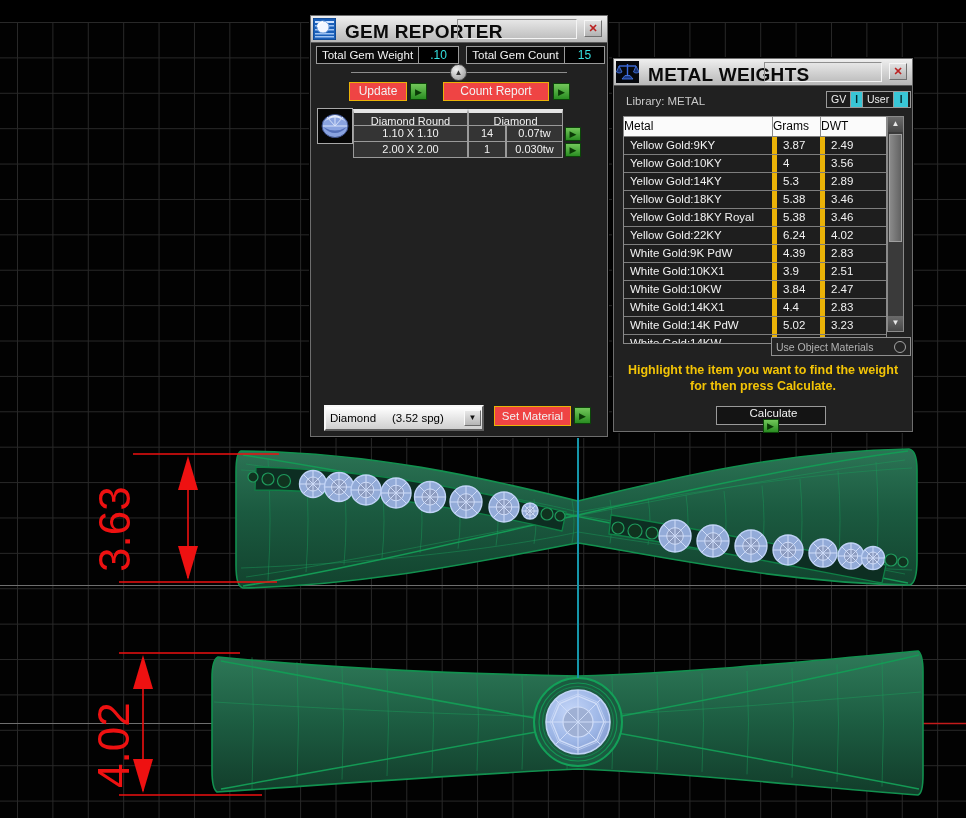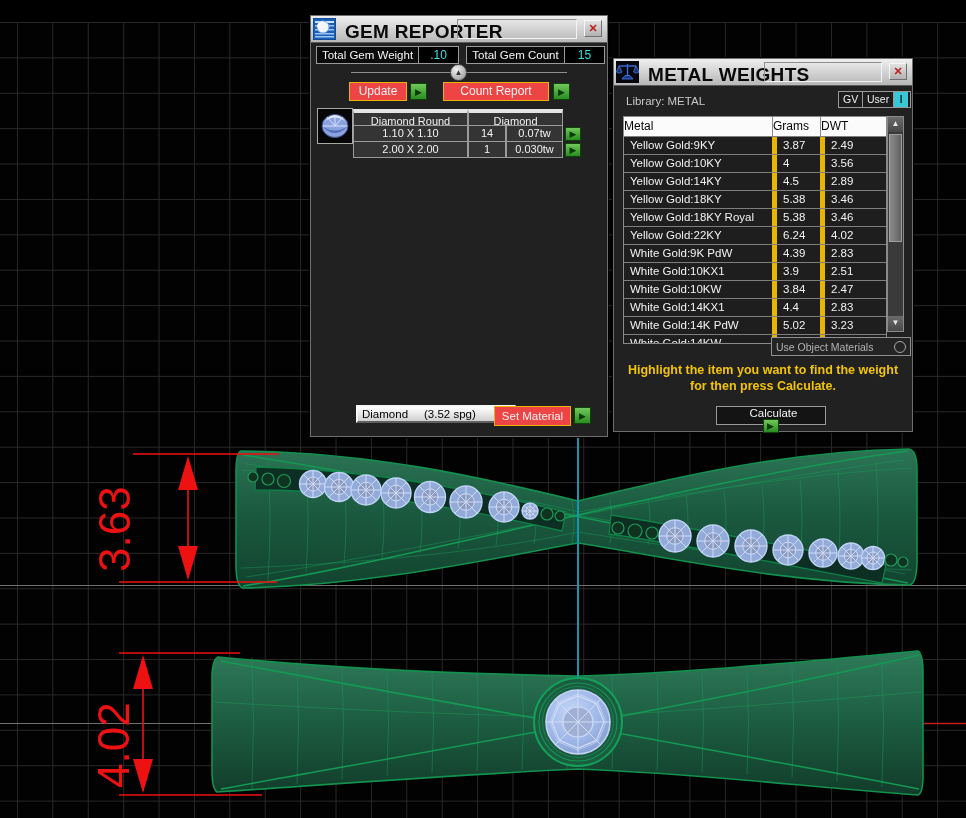--- a/index.html
+++ b/index.html
@@ -50,22 +50,22 @@
   .grow.ghead .gc{border-top:4px solid #e5e5e5;line-height:16px;}
   .gc.c1{width:115px;}
   .gc.c2{width:38px;border-left:none;}
   .gc.c3{width:57px;border-left:none;}
   .gc.chead2{width:95px;border-left:none;}
   .grow .gc{border-left:1px solid #9a9a9a;}
   .grow .gc + .gc{border-left:none;border-left:1px solid #9a9a9a;}
   .row-gbtn{width:16px;height:14px;margin:1px 0 0 2px;position:relative;background:linear-gradient(#72c75a,#2a8d22);
     border:1px solid #0b4508;color:#0a3a06;font-size:9px;text-align:center;line-height:12px;box-sizing:border-box;}
 
-  .dropdown{position:absolute;left:13px;top:389px;width:160px;height:18px;background:linear-gradient(#ffffff,#cfcfcf);
-    border:2px solid;border-color:#f8f8f8 #5f5f5f #5f5f5f #f8f8f8;box-sizing:border-box;display:flex;align-items:center;margin-left:32px;}
+  .dropdown{position:absolute;left:13px;top:389px;width:160px;height:26px;background:linear-gradient(#ffffff,#cfcfcf);
+    border:2px solid;border-color:#f8f8f8 #5f5f5f #5f5f5f #f8f8f8;box-sizing:border-box;display:flex;align-items:center;}
   .dropdown .dd-text{flex:1;font-size:11.5px;color:#000;padding-left:4px;white-space:pre;overflow:hidden;}
   .dropdown .dd-btn{width:17px;height:16px;margin-right:1px;background:linear-gradient(#e8e8e8,#b5b5b5);
     border:1px solid;border-color:#fafafa #6a6a6a #6a6a6a #fafafa;color:#111;font-size:8px;text-align:center;line-height:14px;box-sizing:border-box;}
 
   
   #metal-panel{left:613px;top:58px;width:300px;height:374px;}
   #mw-library{position:absolute;left:12px;top:36px;font-size:11.5px;color:#c9c9c9;}
   .tglbtn{position:absolute;top:32px;height:17px;background:#1c1c1c;border:1px solid #9a9a9a;display:flex;box-sizing:border-box;}
   .tglbtn .tlab{padding:0 4px;color:#efefef;font-size:10.5px;line-height:15px;}
   .tglbtn .tind{width:14px;background:#39c6d6;color:#02282c;font-size:10px;font-weight:bold;text-align:center;line-height:15px;border-left:1px solid #9a9a9a;}
@@ -443,21 +443,21 @@
         <path d="M 3 5 L 0.5 11 A 3.5 2.5 0 0 0 6 11 Z" fill="#17306e" stroke="#4a7cf0" stroke-width=".8"></path>
         <path d="M 20 5 L 17.5 11 A 3.5 2.5 0 0 0 23 11 Z" fill="#17306e" stroke="#4a7cf0" stroke-width=".8"></path>
         <path d="M 6 18 L 17 18 L 14 14.5 L 9 14.5 Z" fill="#1c3a86" stroke="#4a7cf0" stroke-width=".8"></path>
       </svg>
       <span class="ttl">METAL WEIGHTS</span>
       <div class="tb-recess" style="left:150px;right:30px;"></div>
       <div class="closebtn" style="right:5px;">✕</div>
     </div>
 
     <div id="mw-library">Library:  METAL</div>
-    <div class="tglbtn" style="left:224px;width:37px;">
+    <div class="tglbtn" style="left:212px;width:37px;">
       <span class="tlab">GV</span>
       <span class="tind">I</span>
     </div>
     <div class="tglbtn" style="left:248px;width:49px;">
       <span class="tlab">User</span>
       <span class="tind">I</span>
     </div>
 
     <div id="metal-table">
       <div class="mhead">
@@ -471,21 +471,21 @@
     <div class="mc m2">3.87</div>
     <div class="mc m3">2.49</div>
   </div>
           <div class="mrow">
     <div class="mc m1">Yellow Gold:10KY</div>
     <div class="mc m2">4</div>
     <div class="mc m3">3.56</div>
   </div>
           <div class="mrow">
     <div class="mc m1">Yellow Gold:14KY</div>
-    <div class="mc m2">4.5</div>
+    <div class="mc m2">5.3</div>
     <div class="mc m3">2.89</div>
   </div>
           <div class="mrow">
     <div class="mc m1">Yellow Gold:18KY</div>
     <div class="mc m2">5.38</div>
     <div class="mc m3">3.46</div>
   </div>
           <div class="mrow">
     <div class="mc m1">Yellow Gold:18KY Royal</div>
     <div class="mc m2">5.38</div>

